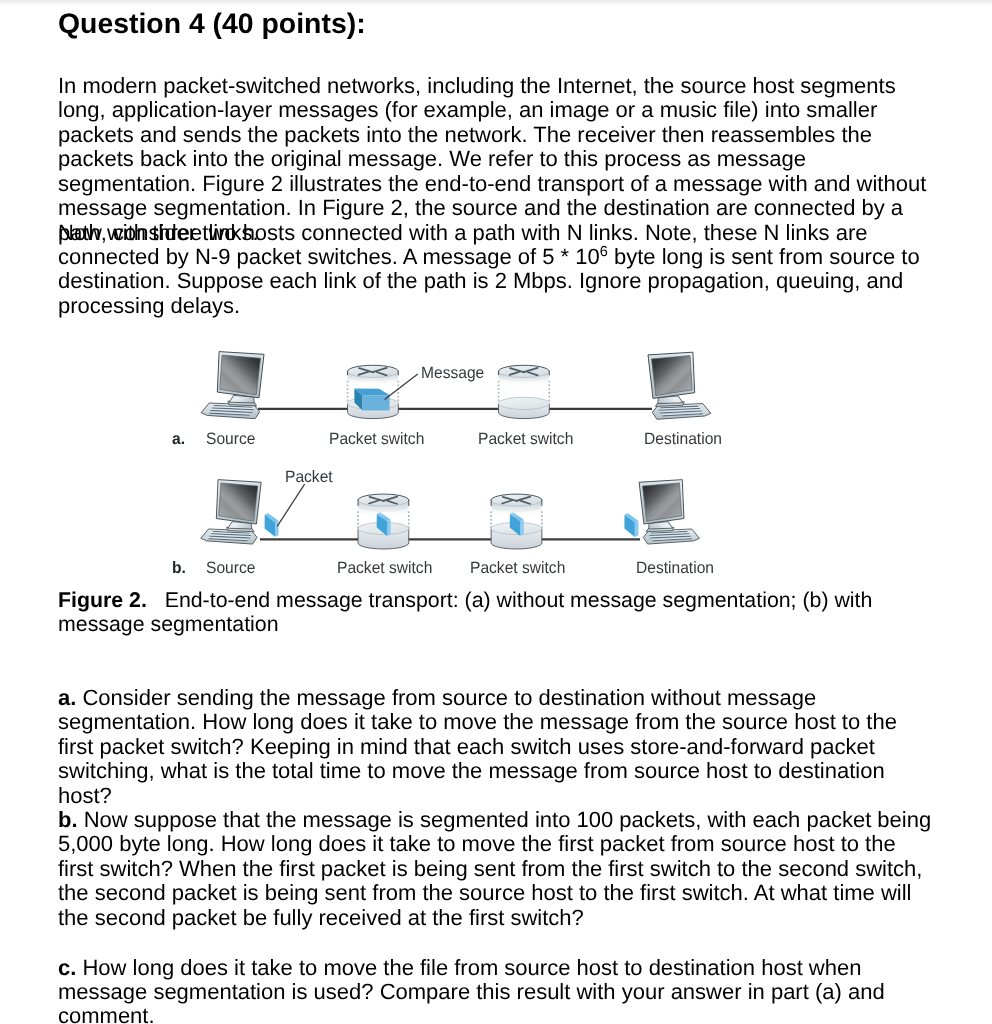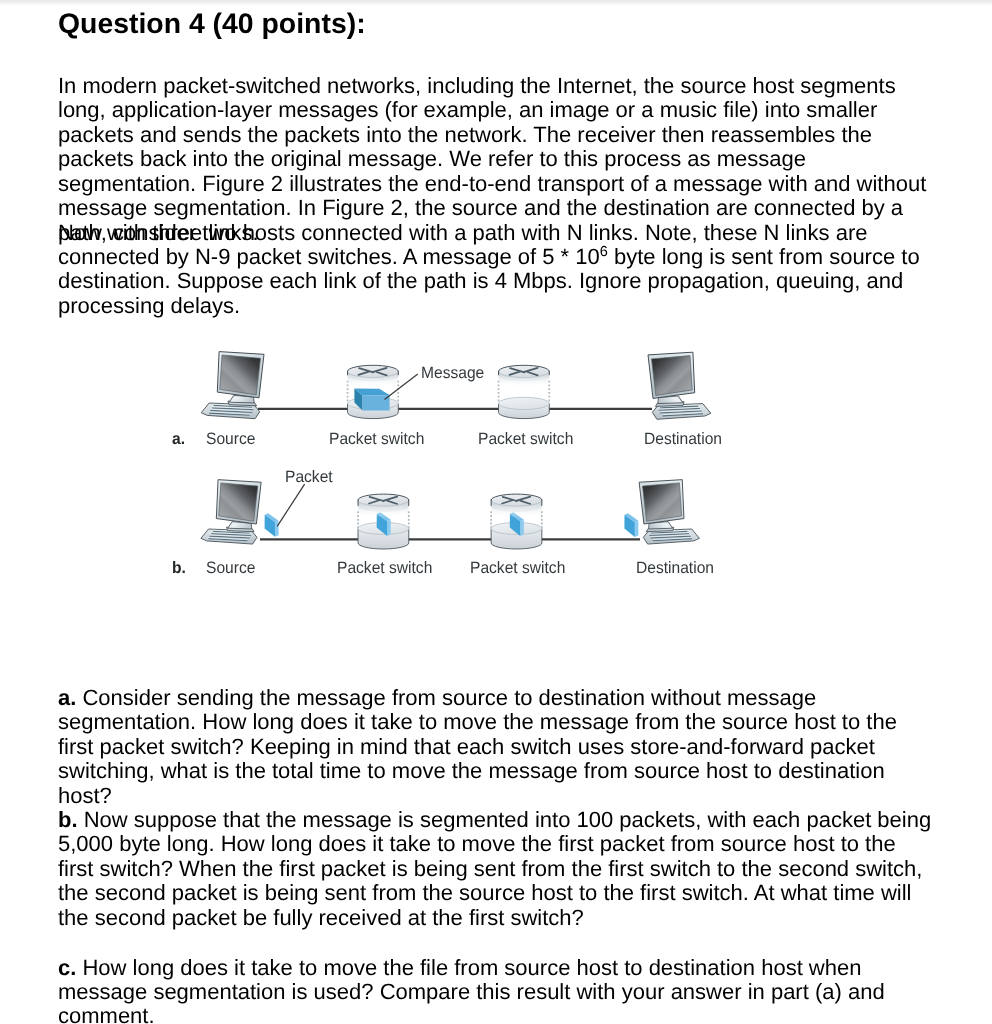--- a/index.html
+++ b/index.html
@@ -23,22 +23,23 @@
 </head>
 <body>
 
 <div class="page">
   <div class="topband"></div>
 
   <div class="title">Question 4 (40 points):</div>
 
   <div class="para" style="top:73.8px;">In modern packet-switched networks, including the Internet, the source host segments long, application-layer messages (for example, an image or a music file) into smaller packets and sends the packets into the network. The receiver then reassembles the packets back into the original message. We refer to this process as message segmentation. Figure 2 illustrates the end-to-end transport of a message with and without message segmentation. In Figure 2, the source and the destination are connected by a path with three links.</div>
 
-  <div class="para" style="top:220.5px;"><span>Now, consider two hosts connected with a path with N links. Note, these N links are connected by N-9 packet switches. A message of 5 * 10</span><sup>6</sup><span> byte long is sent from source to destination. Suppose each link of the path is 4 Mbps. Ignore propagation, queuing, and processing delays.</span></div>
-
+  <div class="para" style="top:220.5px;"><span>Now, consider two hosts connected with a path with N links. Note, these N links are connected by N-9 packet switches. A message of 5 * 10</span><sup>6</sup><span> byte long is sent from source to destination. Suppose each link of the path is 2 Mbps. Ignore propagation, queuing, and processing delays.</span></div>
+
+  <div class="figcap" style="top:587.5px;"><b>Figure 2.</b>&nbsp;&nbsp;&nbsp;<span>End-to-end message transport: (a) without message segmentation; (b) with message segmentation</span></div>
 
   <div class="para" style="top:685.8px;"><b>a.</b><span> Consider sending the message from source to destination without message segmentation. How long does it take to move the message from the source host to the first packet switch? Keeping in mind that each switch uses store-and-forward packet switching, what is the total time to move the message from source host to destination host?</span></div>
 
   <div class="para" style="top:807.7px;"><b>b.</b><span> Now suppose that the message is segmented into 100 packets, with each packet being 5,000 byte long. How long does it take to move the first packet from source host to the first switch? When the first packet is being sent from the first switch to the second switch, the second packet is being sent from the source host to the first switch. At what time will the second packet be fully received at the first switch?</span></div>
 
   <div class="para" style="top:955.5px;"><b>c.</b><span> How long does it take to move the file from source host to destination host when message segmentation is used? Compare this result with your answer in part (a) and comment.</span></div>
 
   <svg class="diagram" viewBox="0 0 992 1024" width="992" height="1024">
   <defs>
     <linearGradient id="scr" x1="0.97" y1="0.03" x2="0.03" y2="0.97">

